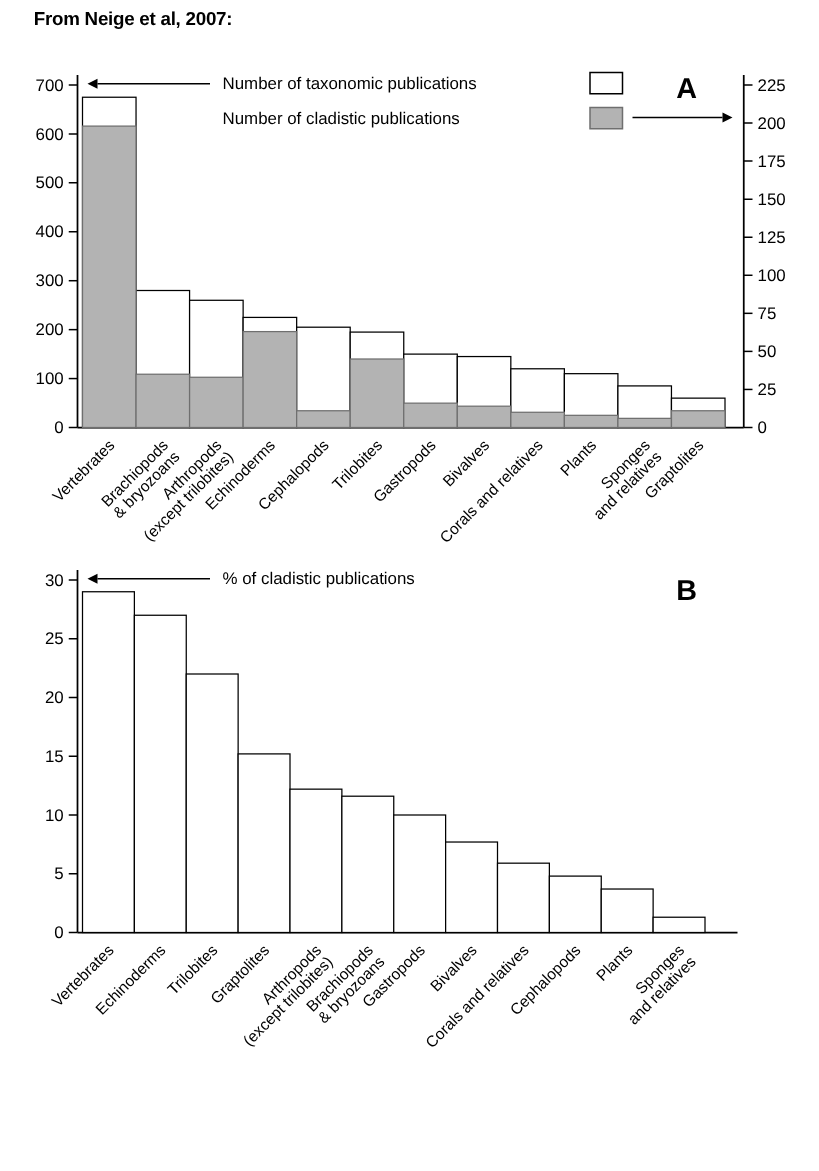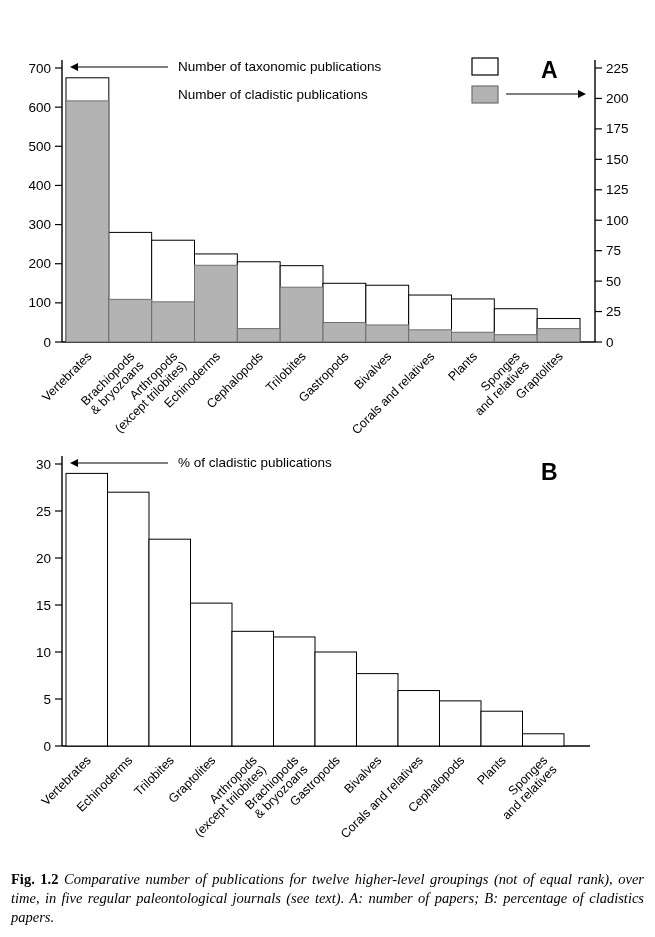--- a/index.html
+++ b/index.html
@@ -10,20 +10,21 @@
   #chartB{top:446px;}
   svg text{font-family:"Liberation Sans",sans-serif;}
   .caption{position:absolute;left:11px;top:870px;width:633px;margin:0;font-family:"Liberation Serif","DejaVu Serif",serif;font-size:14.5px;line-height:1.3;text-align:justify;color:#000;}
   .caption .fig-label{font-weight:bold;font-style:normal;}
   .caption .fig-text{font-style:italic;}
 </style>
 </head>
 <body>
 
 <div class="page">
+  <div class="source-note">From Neige et al, 2007:</div>
   <svg id="chartA" class="chart" width="647" height="400">
       <line x1="54" y1="14" x2="54" y2="296" stroke="#000" stroke-width="1.4"></line>
       <line x1="54" y1="296" x2="587" y2="296" stroke="#000" stroke-width="1.4"></line>
       <line x1="47" y1="296" x2="54" y2="296" stroke="#000" stroke-width="1.2"></line>
       <text x="43" y="300.5" text-anchor="end" font-size="13.5" fill="#000">0</text>
       <line x1="47" y1="256.8571428571429" x2="54" y2="256.8571428571429" stroke="#000" stroke-width="1.2"></line>
       <text x="43" y="261.3571428571429" text-anchor="end" font-size="13.5" fill="#000">100</text>
       <line x1="47" y1="217.71428571428572" x2="54" y2="217.71428571428572" stroke="#000" stroke-width="1.2"></line>
       <text x="43" y="222.21428571428572" text-anchor="end" font-size="13.5" fill="#000">200</text>
       <line x1="47" y1="178.57142857142858" x2="54" y2="178.57142857142858" stroke="#000" stroke-width="1.2"></line>
@@ -142,14 +143,13 @@
       <text text-anchor="end" font-size="12.5" fill="#000" transform="translate(374.25,315) rotate(-45)"><tspan x="0" dy="0">Bivalves</tspan></text>
       <text text-anchor="end" font-size="12.5" fill="#000" transform="translate(415.75,315) rotate(-45)"><tspan x="0" dy="0">Corals and relatives</tspan></text>
       <text text-anchor="end" font-size="12.5" fill="#000" transform="translate(457.25,315) rotate(-45)"><tspan x="0" dy="0">Cephalopods</tspan></text>
       <text text-anchor="end" font-size="12.5" fill="#000" transform="translate(498.75,315) rotate(-45)"><tspan x="0" dy="0">Plants</tspan></text>
       <text text-anchor="end" font-size="12.5" fill="#000" transform="translate(540.25,315) rotate(-45)"><tspan x="0" dy="0">Sponges</tspan><tspan x="0" dy="13">and relatives</tspan></text>
       <text x="533" y="34" text-anchor="start" font-size="23" fill="#000" font-weight="bold">B</text>
       <line x1="160" y1="17" x2="70" y2="17" stroke="#000" stroke-width="1.2"></line>
       <polygon points="62,17 70,13 70,21" fill="#000"></polygon>
       <text x="170" y="21" text-anchor="start" font-size="13.5" fill="#000">% of cladistic publications</text>
     </svg>
-  <p class="caption"><span class="fig-label">Fig. 1.2</span> <span class="fig-text">Comparative number of publications for twelve higher-level groupings (not of equal rank), over time, in five regular paleontological journals (see text). A: number of papers; B: percentage of cladistics papers.</span></p>
 </div>
 
 </body></html>

